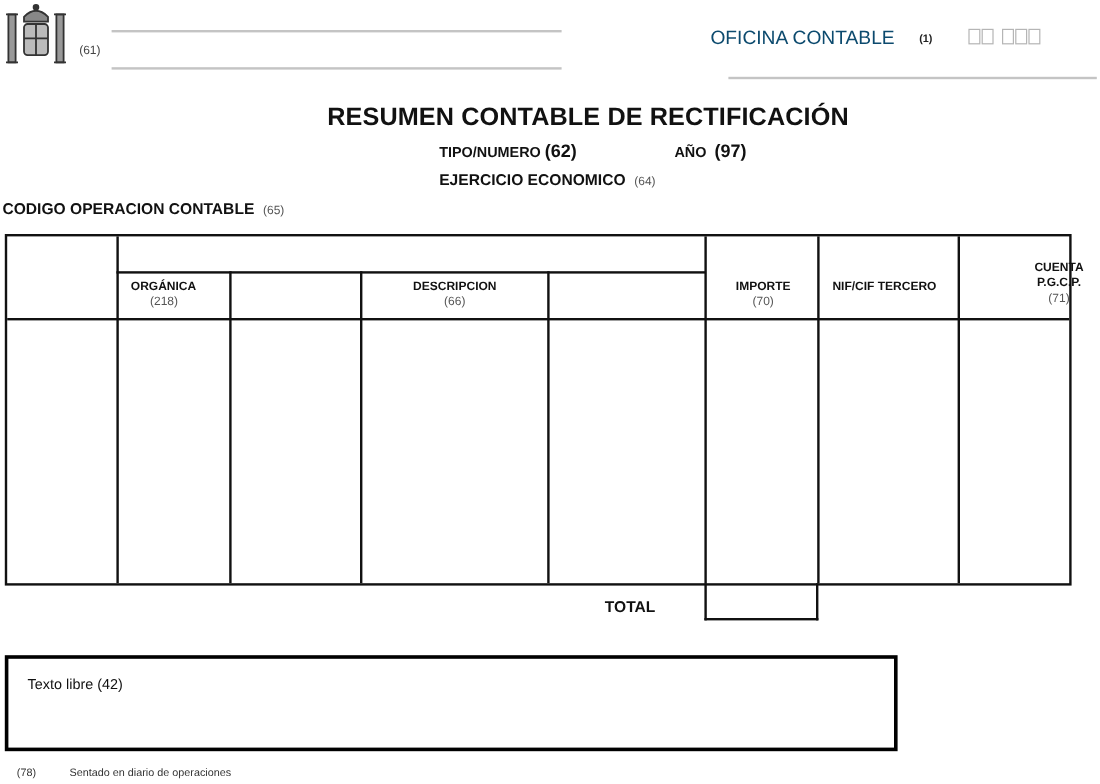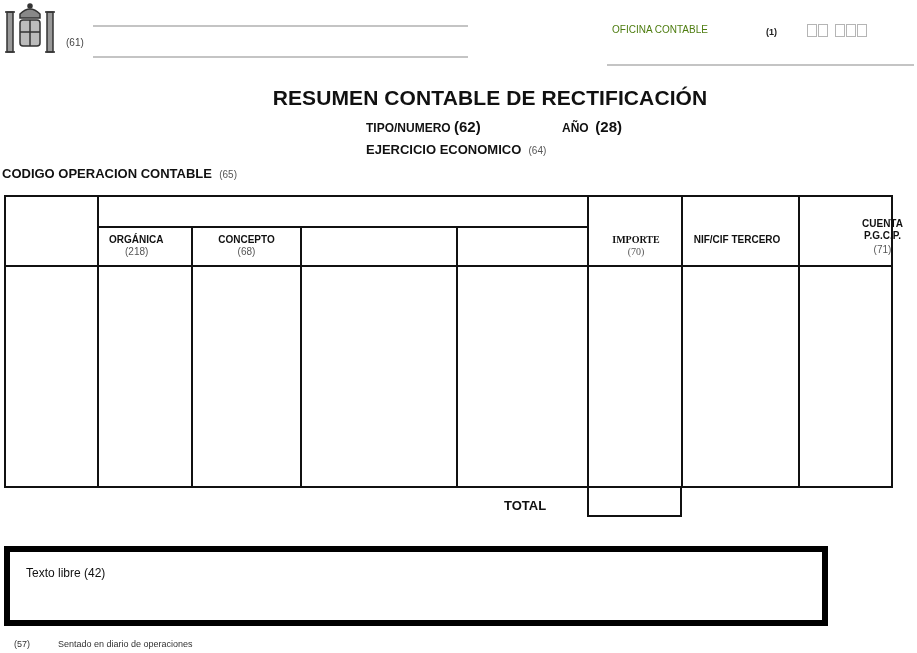--- a/index.html
+++ b/index.html
@@ -4,21 +4,21 @@
 <style>
   * { box-sizing: border-box; margin: 0; padding: 0; }
   html, body { width: 917px; height: 653px; background: #ffffff; overflow: hidden; }
   body { position: relative; font-family: "Liberation Sans", sans-serif; color: #111; }
   .abs { position: absolute; }
 
   
   .crest { left: 2px; top: 2px; width: 56px; height: 56px; }
   .ref61 { left: 66px; top: 37px; font-size: 10px; color: #444; }
   .hline { height: 2px; background: #c4c4c4; }
-  .oficina { left: 612px; top: 24px; font-size: 10px; color: #4d7c0f; }
+  .oficina { left: 592px; top: 24px; font-size: 16px; color: #0c4a6e; }
   .ref1 { left: 766px; top: 27px; font-size: 9px; font-weight: bold; color: #222; }
   .boxes { left: 807px; top: 24px; display: flex; gap: 3px; }
   .boxes .grp { display: flex; gap: 1px; margin-right: 4px; }
   .boxes .b { width: 10px; height: 13px; border: 1px solid #b5b5b5; }
 
   
   .title { left: 0; width: 980px; top: 86px; text-align: center; font-size: 21px; font-weight: bold; letter-spacing: 0.1px; }
   .tipo { left: 366px; top: 118px; font-size: 12px; font-weight: bold; }
   .tipo small, .anio small { font-size: 15px; }
   .anio { left: 562px; top: 118px; font-size: 12px; font-weight: bold; }
@@ -30,21 +30,21 @@
   
   .tbl { left: 4px; top: 195px; width: 889px; height: 293px; border: 2px solid #111; }
   .vl { position: absolute; top: 0; bottom: 0; width: 2px; background: #111; }
   .hl { position: absolute; height: 2px; background: #111; }
   .hd { position: absolute; text-align: center; font-size: 10px; font-weight: bold; line-height: 12px; }
   .hd .n { font-weight: normal; color: #555; font-size: 10px; display: block; }
 
   .total-label { left: 504px; top: 498px; font-size: 13px; font-weight: bold; }
   .total-box { left: 587px; top: 486px; width: 95px; height: 31px; border: 2px solid #111; border-top: none; }
 
-  .texto { left: 4px; top: 546px; width: 824px; height: 80px; border: 6px solid #000000; }
+  .texto { left: 4px; top: 546px; width: 744px; height: 80px; border: 3px solid #000000; }
   .texto span { position: absolute; left: 16px; top: 14px; font-size: 12px; }
   .foot47 { left: 14px; top: 639px; font-size: 9px; color: #333; }
   .footsent { left: 58px; top: 639px; font-size: 9px; color: #333; }
 </style>
 </head>
 <body>
 
 <svg class="abs crest" viewBox="0 0 56 56">
   <g fill="none" stroke="#333" stroke-width="1.5">
     <path d="M18 12 Q28 2 38 12 L38 16 L18 16 Z" fill="#888"></path>
@@ -70,58 +70,58 @@
   <div class="grp">
       <div class="b"></div>
       <div class="b"></div>
       <div class="b"></div>
     </div>
 </div>
 <div class="abs hline" style="left:607px;top:64px;width:307px;"></div>
 
 <div class="abs title">RESUMEN CONTABLE DE RECTIFICACIÓN</div>
 <div class="abs tipo"><span>TIPO/NUMERO</span> <small>(62)</small></div>
-<div class="abs anio"><span>AÑO</span>&nbsp; <small>(28)</small></div>
+<div class="abs anio"><span>AÑO</span>&nbsp; <small>(97)</small></div>
 <div class="abs ejer"><span>EJERCICIO ECONOMICO</span>&nbsp; <small>(64)</small></div>
 <div class="abs codop"><span>CODIGO OPERACION CONTABLE</span>&nbsp; <small>(65)</small></div>
 
 <div class="abs tbl">
 
   <div class="vl" style="left:91px;"></div>
   <div class="vl" style="left:185px;top:29px;"></div>
   <div class="vl" style="left:294px;top:29px;"></div>
   <div class="vl" style="left:450px;top:29px;"></div>
   <div class="vl" style="left:581px;"></div>
   <div class="vl" style="left:675px;"></div>
   <div class="vl" style="left:792px;"></div>
 
   <div class="hl" style="left:91px;width:491px;top:29px;"></div>
   <div class="hl" style="left:0;right:0;top:68px;"></div>
 
   <div class="hd" style="left:93px;width:92px;top:37px;text-align:left;padding-left:10px;">
     <span>ORGÁNICA</span><span class="n" style="padding-left:16px;text-align:left">(218)</span>
   </div>
-  <div class="hd" style="left:187px;width:107px;top:37px;">
-    <span>CONCEPTO</span><span class="n">(68)</span>
+  <div class="hd" style="left:296px;width:154px;top:37px;">
+    <span>DESCRIPCION</span><span class="n">(66)</span>
   </div>
-  <div class="hd" style="left:583px;width:94px;top:37px;font-family:Liberation Serif, serif;">
+  <div class="hd" style="left:583px;width:94px;top:37px;">
     <span>IMPORTE</span><span class="n">(70)</span>
   </div>
   <div class="hd" style="left:677px;width:108px;top:37px;">
     <span>NIF/CIF TERCERO</span>
   </div>
   <div class="hd" style="left:837px;width:79px;top:21px;">
     <span>CUENTA</span><br><span>P.G.C.P.</span>
     <span class="n" style="margin-top:2px">(71)</span>
   </div>
 
   <div class="abs" style="left:0;top:70px;right:0;bottom:0;"></div>
 </div>
 
 <div class="abs total-label">TOTAL</div>
 <div class="abs total-box"></div>
 
 <div class="abs texto">
   <span>Texto libre (42)</span>
 </div>
 
-<div class="abs foot47">(57)</div>
+<div class="abs foot47">(78)</div>
 <div class="abs footsent">Sentado en diario de operaciones</div>
 
 </body></html>

